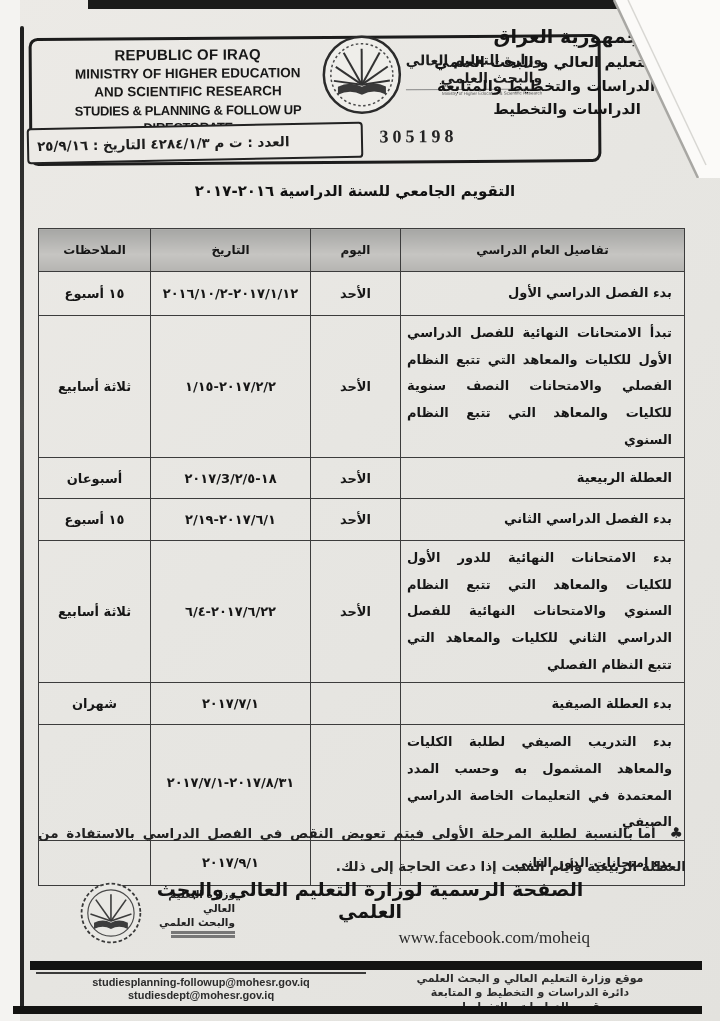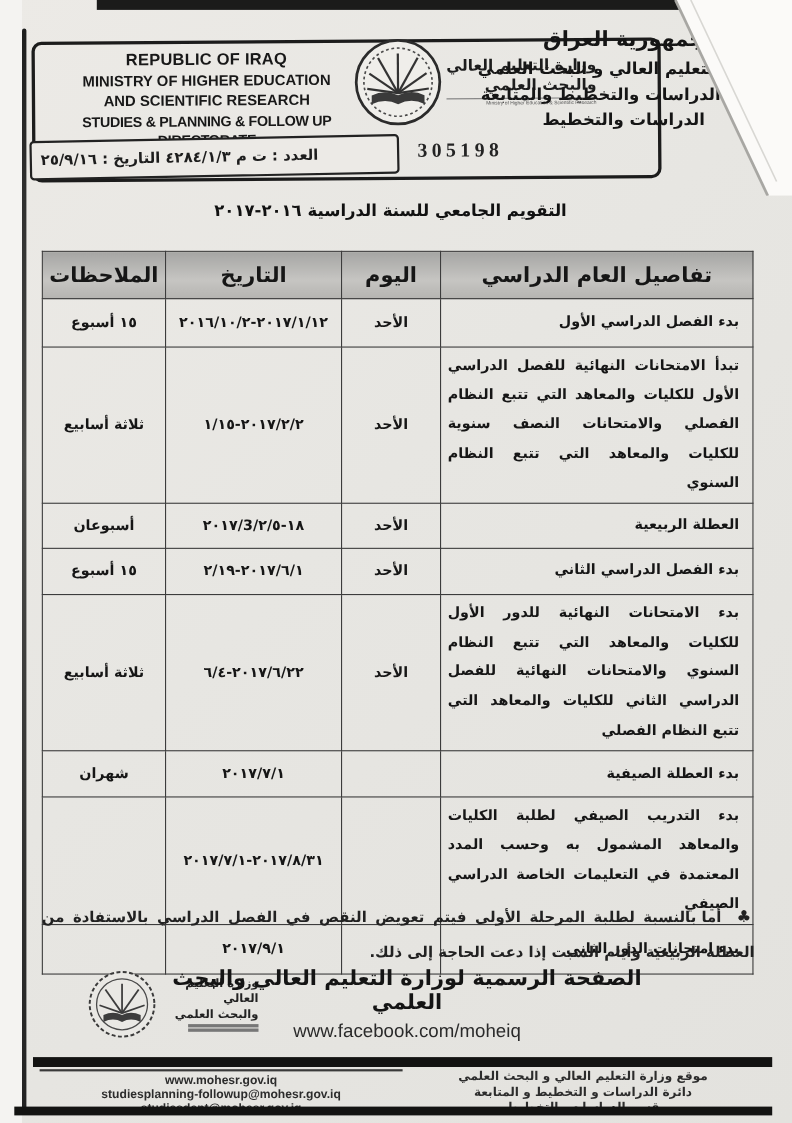--- a/index.html
+++ b/index.html
@@ -49,21 +49,21 @@
   .fold{position:absolute;right:0;top:0;width:132px;height:178px;pointer-events:none;}
 
   
   .doc-title{position:absolute;left:30px;top:182px;width:650px;text-align:center;direction:rtl;
         font-size:15px;font-weight:bold;color:#111;}
 
   
   .cal-table{position:absolute;left:38px;top:228px;width:646px;border-collapse:collapse;
         direction:rtl;color:#161616;table-layout:fixed;}
   .cal-table th,.cal-table td{border:1.6px solid #3c3c3c;}
-  .cal-table thead th{height:40px;font-size:19px;font-weight:bold;
+  .cal-table thead th{height:40px;font-size:12px;font-weight:bold;
         background:linear-gradient(180deg,#a6a6a4 0%,#c6c5c2 60%,#b5b4b1 100%);}
   .cal-table td{font-size:13px;font-weight:bold;vertical-align:middle;}
   .cell-details{text-align:justify;text-align-last:auto;padding:4px 12px 4px 6px;line-height:2.05;}
   .cell-day,.cell-date,.cell-notes{text-align:center;}
   .cell-date{direction:ltr;}
   .cal-table tbody tr:nth-child(1){height:44px;}
   .cal-table tbody tr:nth-child(2){height:112px;}
   .cal-table tbody tr:nth-child(3){height:41px;}
   .cal-table tbody tr:nth-child(4){height:42px;}
   .cal-table tbody tr:nth-child(5){height:111px;}
@@ -72,21 +72,21 @@
   .cal-table tbody tr:nth-child(8){height:45px;}
 
   
   .footnote{position:absolute;left:38px;top:816px;width:648px;direction:rtl;text-align:justify;
         font-size:13.5px;font-weight:bold;color:#222;line-height:2.3;}
   .footnote .bullet{font-size:15px;margin-left:6px;}
 
   
   .fb-block{position:absolute;left:150px;top:878px;width:440px;text-align:center;direction:rtl;}
   .fb-title{font-size:19px;font-weight:bold;color:#141414;}
-  .fb-url{font-family:Liberation Sans, sans-serif;font-size:17px;color:#2a2a2a;margin-top:6px;direction:ltr;}
+  .fb-url{font-family:Liberation Serif, serif;font-size:17px;color:#2a2a2a;margin-top:6px;direction:ltr;text-align:right;}
   .stamp-wrap{position:absolute;left:78px;top:874px;width:160px;height:78px;display:flex;align-items:center;}
   .stamp-text{direction:rtl;text-align:right;margin-right:3px;}
   .stamp-text .l1,.stamp-text .l2{font-size:10.5px;font-weight:bold;color:#222;line-height:1.3;}
   .stamp-bars{margin-top:2px;}
   .stamp-bars div{height:2.5px;background:#777;margin-top:1.5px;width:64px;}
 
   
   .bar1{position:absolute;left:30px;top:961px;width:672px;height:9px;background:#131312;}
   .bar2{position:absolute;left:13px;top:1006px;width:689px;height:8px;background:#131312;}
   .footer-left{position:absolute;left:36px;top:972px;width:330px;text-align:center;
@@ -262,21 +262,20 @@
     </div>
   </div>
 
   <div class="fb-block">
     <div class="fb-title">الصفحة الرسمية لوزارة التعليم العالي والبحث العلمي</div>
     <div class="fb-url">www.facebook.com/moheiq</div>
   </div>
 
   <div class="bar1"></div>
   <div class="footer-left">
-    <div>www.mohesr.gov.iq</div>
     <div>studiesplanning-followup@mohesr.gov.iq</div>
     <div>studiesdept@mohesr.gov.iq</div>
   </div>
   <div class="footer-right">
     <div>موقع وزارة التعليم العالي و البحث العلمي</div>
     <div>دائرة الدراسات و التخطيط و المتابعة</div>
     <div>قسم الدراسات والتخطيط</div>
   </div>
   <div class="bar2"></div>
 

